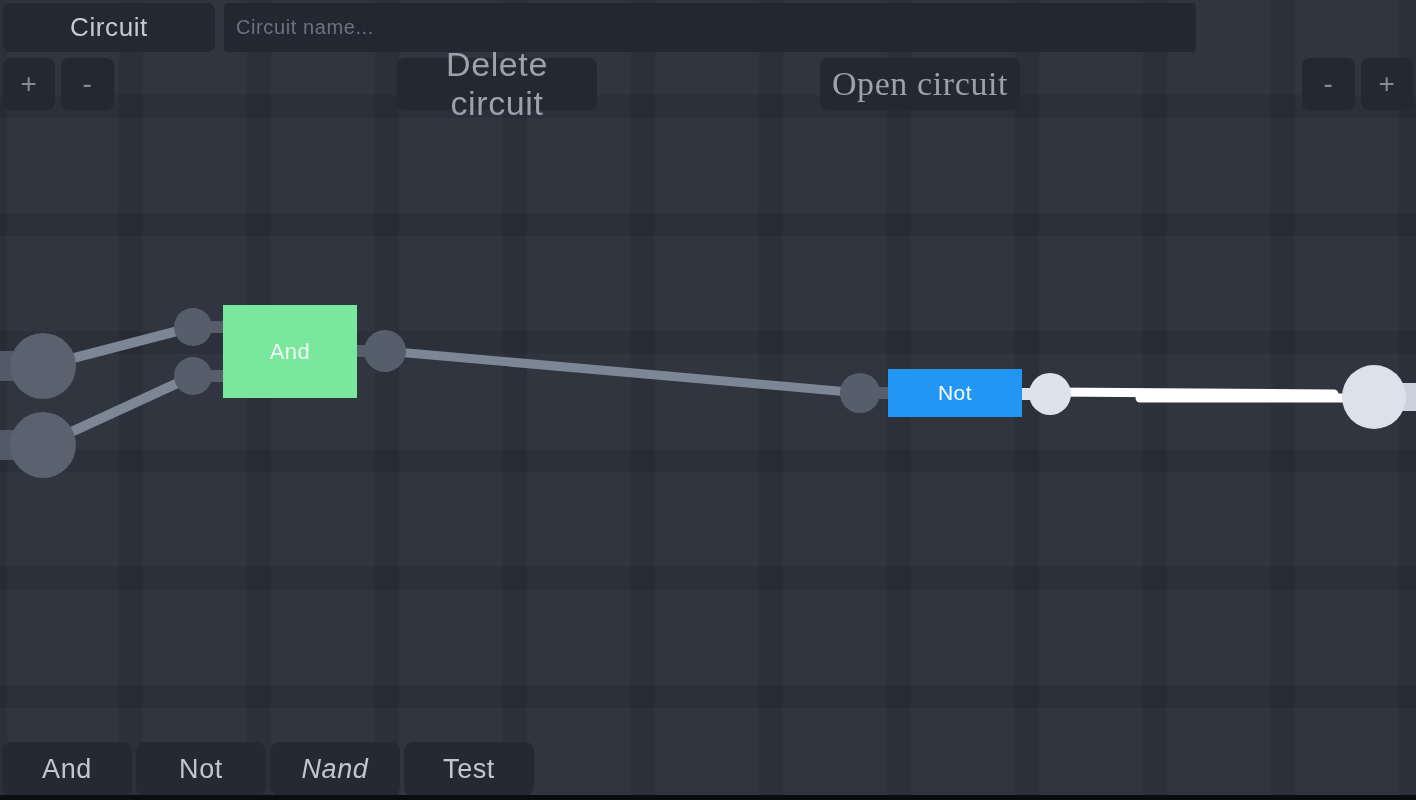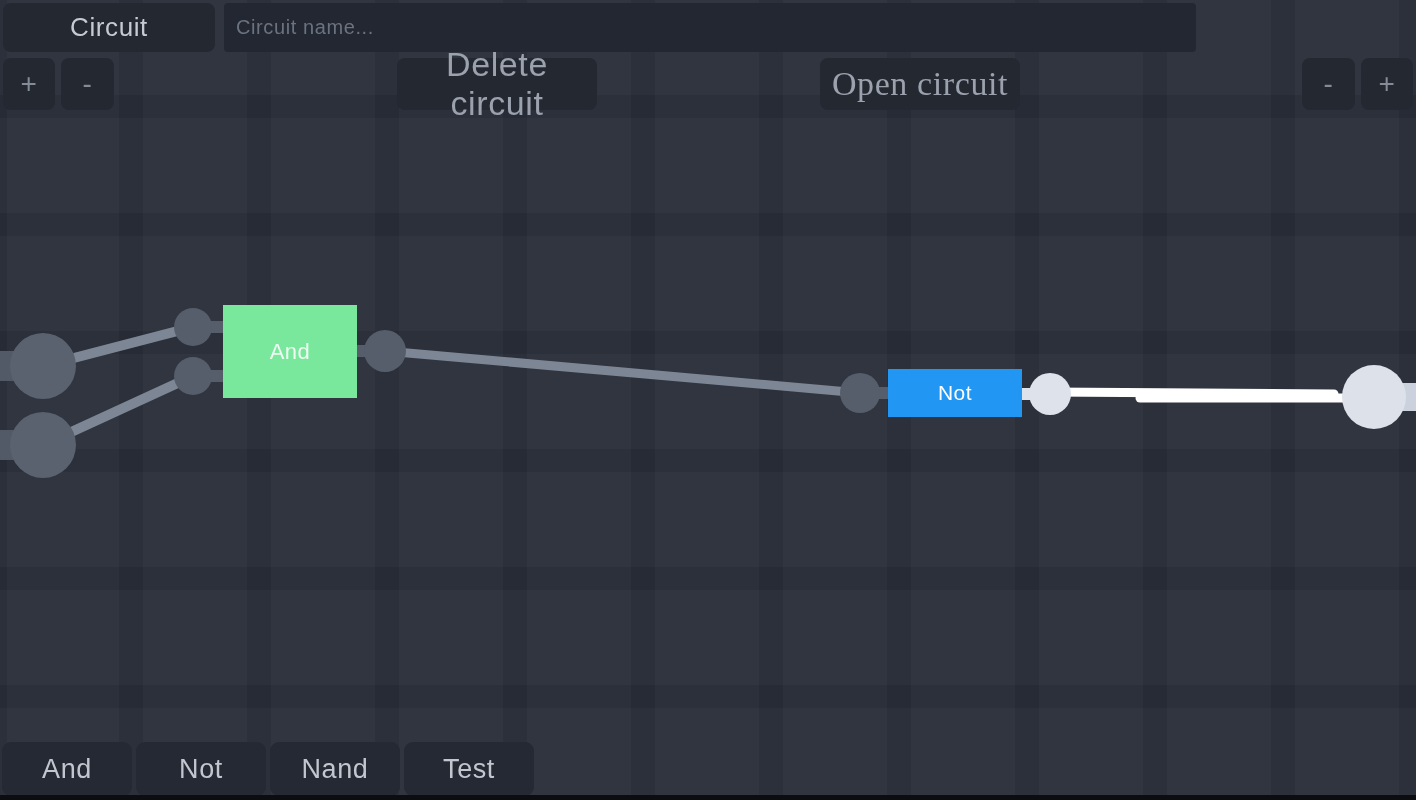--- a/index.html
+++ b/index.html
@@ -33,21 +33,21 @@
   #btn-zoom-in-left{left:3px;top:58px;width:52px;height:52px;}
   #btn-zoom-out-left{left:61px;top:58px;width:53px;height:52px;}
   #btn-delete{left:397px;top:58px;width:200px;height:52px;}
   #btn-clear{left:600px;top:58px;width:216px;height:52px;}
   #btn-open{left:820px;top:58px;width:200px;height:52px;font-family:Liberation Serif, serif;}
   #btn-zoom-out-right{left:1302px;top:58px;width:53px;height:52px;}
   #btn-zoom-in-right{left:1361px;top:58px;width:52px;height:52px;}
   
   #btn-gate-and{left:2px;top:742px;width:130px;height:54px;}
   #btn-gate-not{left:136px;top:742px;width:130px;height:54px;}
-  #btn-gate-nand{left:270px;top:742px;width:130px;height:54px;}
+  #btn-gate-nand{left:270px;top:742px;width:130px;height:54px;font-style:italic;}
   #btn-gate-test{left:404px;top:742px;width:130px;height:54px;}
   #system-bar{position:absolute;z-index:11;left:0;bottom:0;width:1416px;height:5px;background:#0b0d11;border-radius:0;}
 </style>
 </head>
 <body>
 
 <div class="stage">
 
   <div id="canvas">
     <svg id="circuit-svg" width="1416" height="800">

